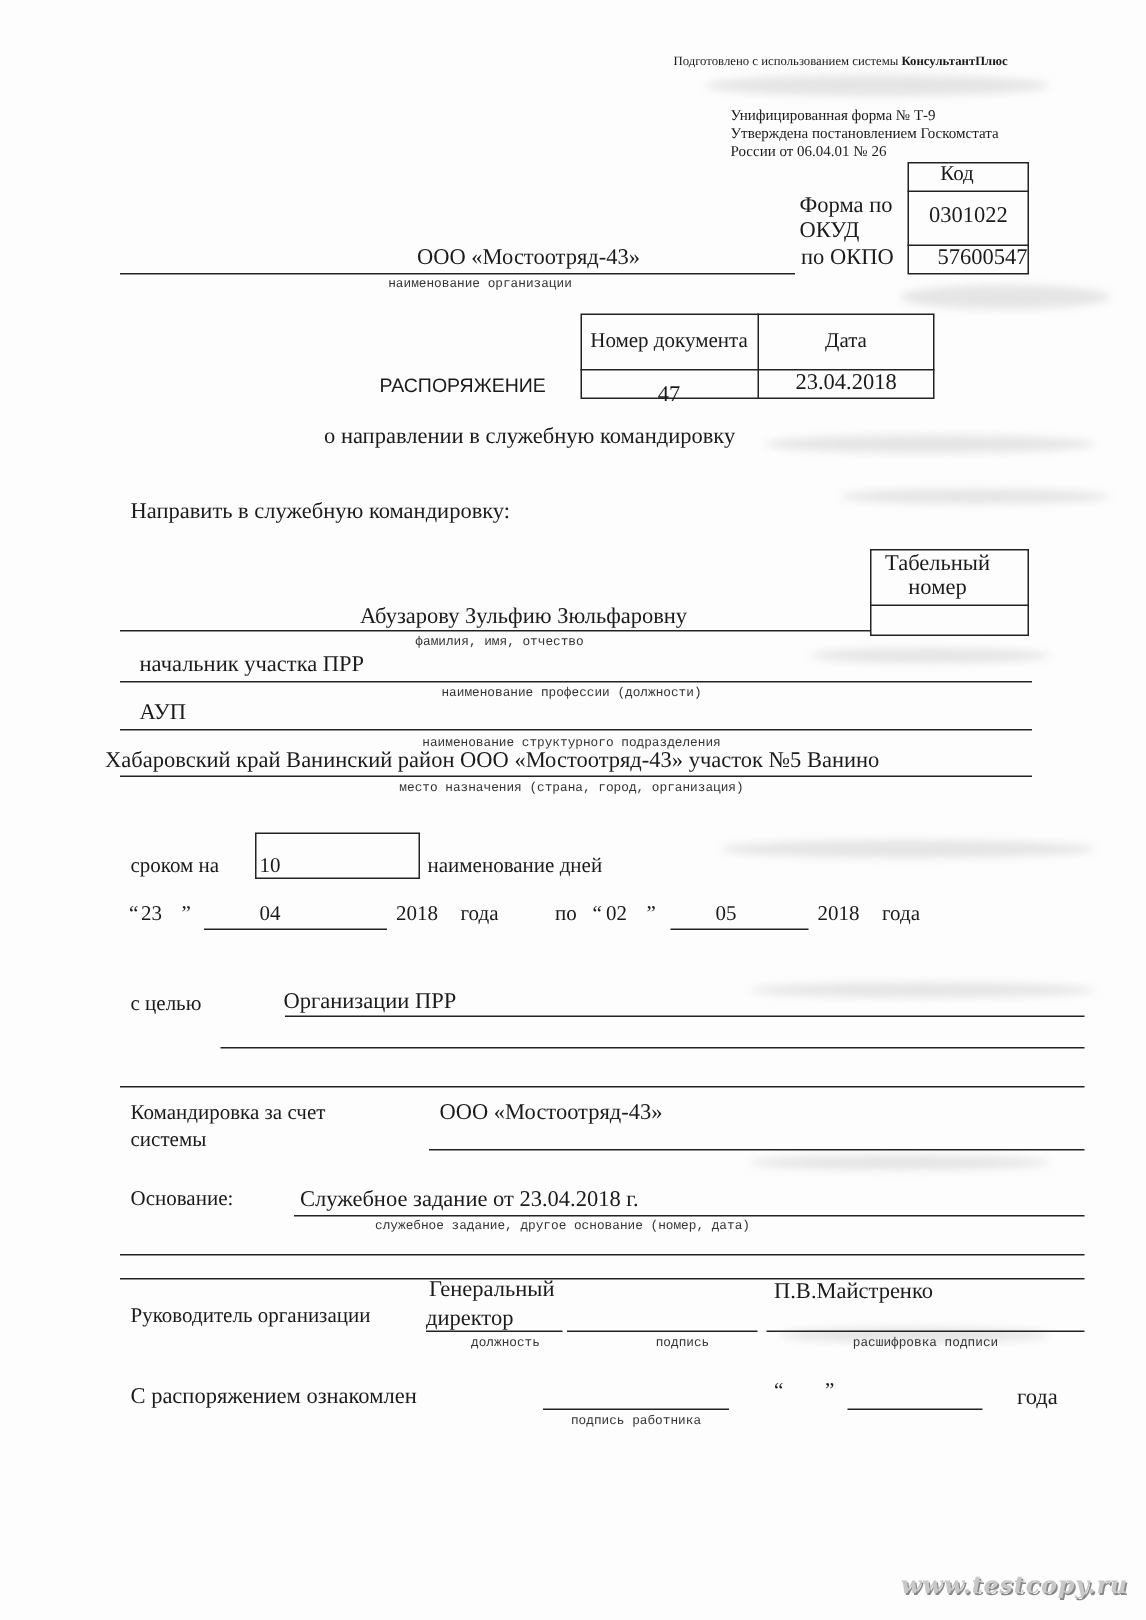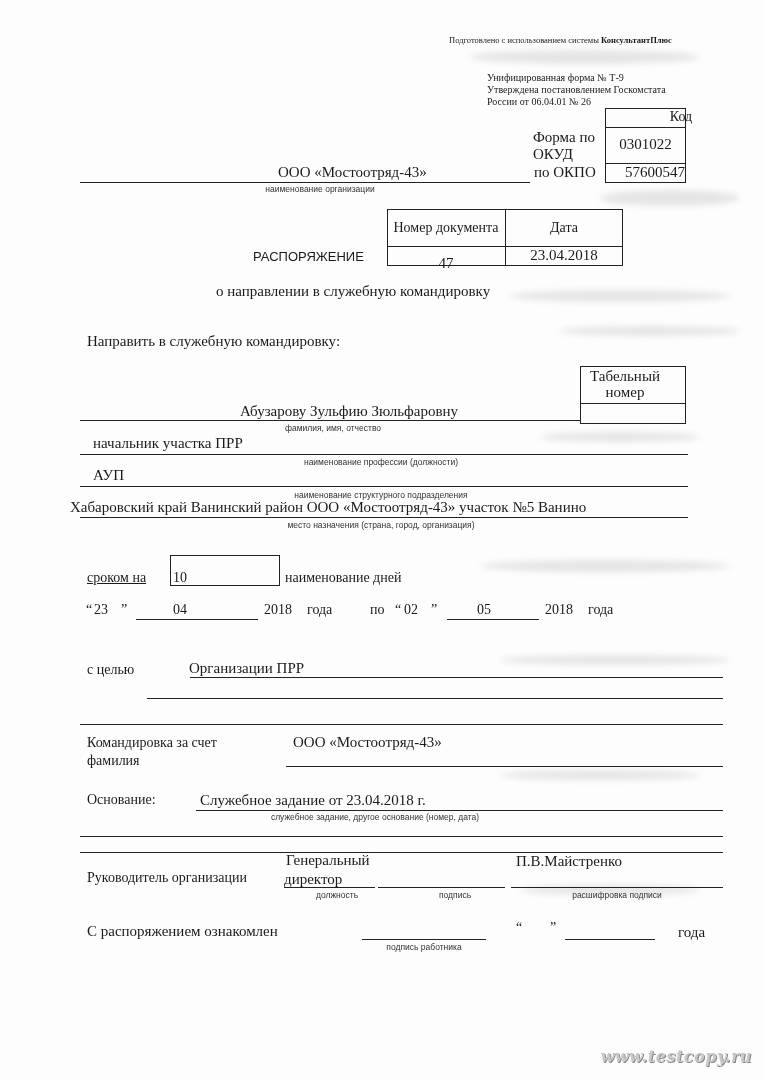--- a/index.html
+++ b/index.html
@@ -4,21 +4,21 @@
 <style>
   html, body { margin: 0; padding: 0; }
   body {
     width: 764px; height: 1080px; position: relative; overflow: hidden;
     background: #fdfdfd;
     font-family: "Liberation Serif", "DejaVu Serif", serif;
     color: #1a1a1a;
   }
   .abs { position: absolute; white-space: nowrap; }
   .line { position: absolute; height: 0; border-top: 1px solid #222; }
-  .cap { position: absolute; font-family: Liberation Sans, sans-serif; font-size: 8.5px; color: #333; white-space: nowrap; transform: translateX(-50%); }
+  .cap { position: absolute; font-family: Liberation Mono, monospace; font-size: 8.5px; color: #333; white-space: nowrap; transform: translateX(-50%); }
   .t15 { font-size: 15px; }
   .t14 { font-size: 14px; }
   .t13 { font-size: 13px; }
   .box { position: absolute; border: 1px solid #222; box-sizing: border-box; }
   .cell { position: absolute; box-sizing: border-box; display: flex; align-items: center; justify-content: center; text-align: center; line-height: 1.05; }
   .smudge { position: absolute; border-radius: 50%; background: rgba(120,120,120,0.18); filter: blur(3px); }
   .watermark {
     position: absolute; right: 12px; bottom: 14px;
     font-family: "DejaVu Serif", serif; font-style: italic; font-weight: bold;
     font-size: 16px; color: #c8c8c8; letter-spacing: 0.5px;
@@ -43,21 +43,21 @@
   <b>КонсультантПлюс</b>
 </div>
 <div class="abs" style="left:487px;top:72px;font-size:10px;">Унифицированная форма № Т-9</div>
 <div class="abs" style="left:487px;top:84px;font-size:10px;">Утверждена постановлением Госкомстата</div>
 <div class="abs" style="left:487px;top:96px;font-size:10px;">России от 06.04.01 № 26</div>
 
 <div>
   <div class="box" style="left:605px;top:108px;width:81px;height:75px;"></div>
   <div class="line" style="left:605px;top:127px;width:81px;"></div>
   <div class="line" style="left:605px;top:163px;width:81px;"></div>
-  <div class="cell t14" style="left:605px;top:108px;width:66px;height:19px;margin-left:43px;">Код</div>
+  <div class="cell t14" style="left:605px;top:108px;width:66px;height:19px;">Код</div>
   <div class="cell t15" style="left:605px;top:127px;width:81px;height:36px;">0301022</div>
   <div class="cell t15" style="left:605px;top:163px;width:81px;height:20px;justify-content:flex-start;padding-left:20px;">57600547</div>
 </div>
 <div class="abs t15" style="left:533px;top:129px;width:68px;white-space:normal;line-height:17px;">Форма по ОКУД</div>
 <div class="abs t15" style="left:534px;top:164px;">по ОКПО</div>
 
 <div class="abs t15" style="left:278px;top:164px;">ООО  «Мостоотряд-43»</div>
 <div class="line" style="left:80px;top:182px;width:450px;"></div>
 <div class="cap" style="left:320px;top:184px;">наименование организации</div>
 
@@ -91,21 +91,21 @@
 <div class="cap" style="left:381px;top:457px;">наименование профессии (должности)</div>
 
 <div class="abs t15" style="left:93px;top:467px;">АУП</div>
 <div class="line" style="left:80px;top:486px;width:608px;"></div>
 <div class="cap" style="left:381px;top:490px;">наименование структурного подразделения</div>
 
 <div class="abs t15" style="left:70px;top:499px;">Хабаровский край Ванинский район ООО «Мостоотряд-43» участок №5 Ванино</div>
 <div class="line" style="left:80px;top:517px;width:608px;"></div>
 <div class="cap" style="left:381px;top:520px;">место назначения (страна, город, организация)</div>
 
-<div class="abs t14" style="left:87px;top:570px;text-decoration:underline;">сроком на</div>
+<div class="abs t14" style="left:87px;top:570px;">сроком на</div>
 <div class="box" style="left:170px;top:555px;width:110px;height:31px;"></div>
 <div class="abs t14" style="left:173px;top:570px;">10</div>
 <div class="abs t14" style="left:285px;top:570px;">наименование дней</div>
 
 <div class="abs t14" style="left:86px;top:602px;">“</div>
 <div class="abs t14" style="left:94px;top:602px;">23</div>
 <div class="abs t14" style="left:121px;top:602px;">”</div>
 <div class="abs t14" style="left:173px;top:602px;">04</div>
 <div class="line" style="left:136px;top:619px;width:122px;"></div>
 <div class="abs t14" style="left:264px;top:602px;">2018</div>
@@ -120,21 +120,21 @@
 <div class="abs t14" style="left:545px;top:602px;">2018</div>
 <div class="abs t14" style="left:588px;top:602px;">года</div>
 
 <div class="abs t14" style="left:87px;top:662px;">с целью</div>
 <div class="abs t15" style="left:189px;top:660px;">Организации  ПРР</div>
 <div class="line" style="left:190px;top:677px;width:533px;"></div>
 <div class="line" style="left:147px;top:698px;width:576px;"></div>
 <div class="line" style="left:80px;top:724px;width:643px;"></div>
 
 <div class="abs t14" style="left:87px;top:735px;">Командировка за счет</div>
-<div class="abs t14" style="left:87px;top:753px;">фамилия</div>
+<div class="abs t14" style="left:87px;top:753px;">системы</div>
 <div class="abs t15" style="left:293px;top:734px;">ООО  «Мостоотряд-43»</div>
 <div class="line" style="left:286px;top:766px;width:437px;"></div>
 
 <div class="abs t14" style="left:87px;top:792px;">Основание:</div>
 <div class="abs t15" style="left:200px;top:792px;">Служебное задание от 23.04.2018 г.</div>
 <div class="line" style="left:196px;top:810px;width:527px;"></div>
 <div class="cap" style="left:375px;top:812px;">служебное задание, другое основание (номер, дата)</div>
 <div class="line" style="left:80px;top:836px;width:643px;"></div>
 <div class="line" style="left:80px;top:852px;width:643px;"></div>
 

